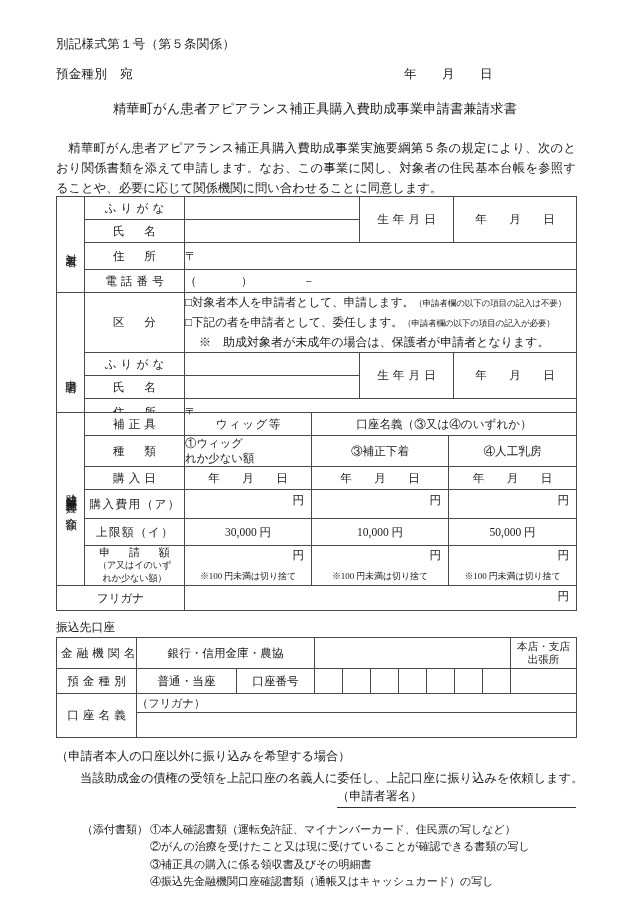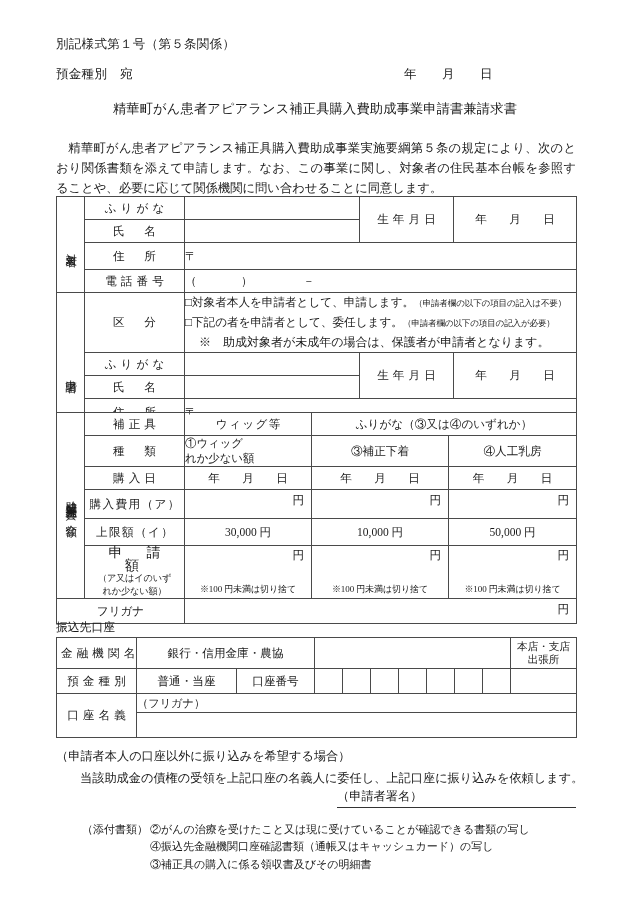--- a/index.html
+++ b/index.html
@@ -179,21 +179,21 @@
   }
   .shinsei-lbl {
     text-align: center;
     line-height: 13px;
     padding: 1px 0;
   }
   .shinsei-lbl .t1 {
     display: block;
     letter-spacing: .35em;
     text-indent: .35em;
-    font-size: 14px;
+    font-size: 11px;
   }
   .shinsei-lbl .t2 {
     display: block;
     font-size: 9.2px;
     letter-spacing: -0.2px;
   }
   .yen-in-row {
     position: relative;
   }
   .yen-in-row .yen {
@@ -340,21 +340,21 @@
       <col style="width:100px">
       <col style="width:127px">
       <col style="width:137px">
       <col style="width:128px">
     </colgroup>
     <tbody>
       <tr>
         <td rowspan="6" class="vlabel"><span class="vtxt">助成対象補正具と金額</span></td>
         <td class="lbl">補正具</td>
         <td class="lbl-tight">ウィッグ等</td>
-        <td colspan="2" class="lbl-plain">ふりがな（③又は④のいずれか）</td>
+        <td colspan="2" class="lbl-plain">口座名義（③又は④のいずれか）</td>
       </tr>
       <tr>
         <td class="lbl">種　類</td>
         <td class="type-multi" style="height:30px">
           <div>①ウィッグ</div>
           <div>れか少ない額</div>
         </td>
         <td class="lbl-plain">③補正下着</td>
         <td class="lbl-plain">④人工乳房</td>
       </tr>
@@ -458,18 +458,19 @@
       </tr>
     </tbody>
   </table>
 
   <div class="para" style="left:56px; top:748px;">（申請者本人の口座以外に振り込みを希望する場合）</div>
   <div class="para-indent" style="left:80px; top:770px;">当該助成金の債権の受領を上記口座の名義人に委任し、上記口座に振り込みを依頼します。</div>
   <div class="sig-wrap"><span>（申請者署名）</span></div>
 
   <div class="attach-label">（添付書類）</div>
   <div class="attach-list">
+    <div>①本人確認書類（運転免許証、マイナンバーカード、住民票の写しなど）</div>
     <div>②がんの治療を受けたこと又は現に受けていることが確認できる書類の写し</div>
+    <div>③補正具の購入に係る領収書及びその明細書</div>
     <div>④振込先金融機関口座確認書類（通帳又はキャッシュカード）の写し</div>
-    <div>③補正具の購入に係る領収書及びその明細書</div>
   </div>
 
 </div>
 
 </body></html>

